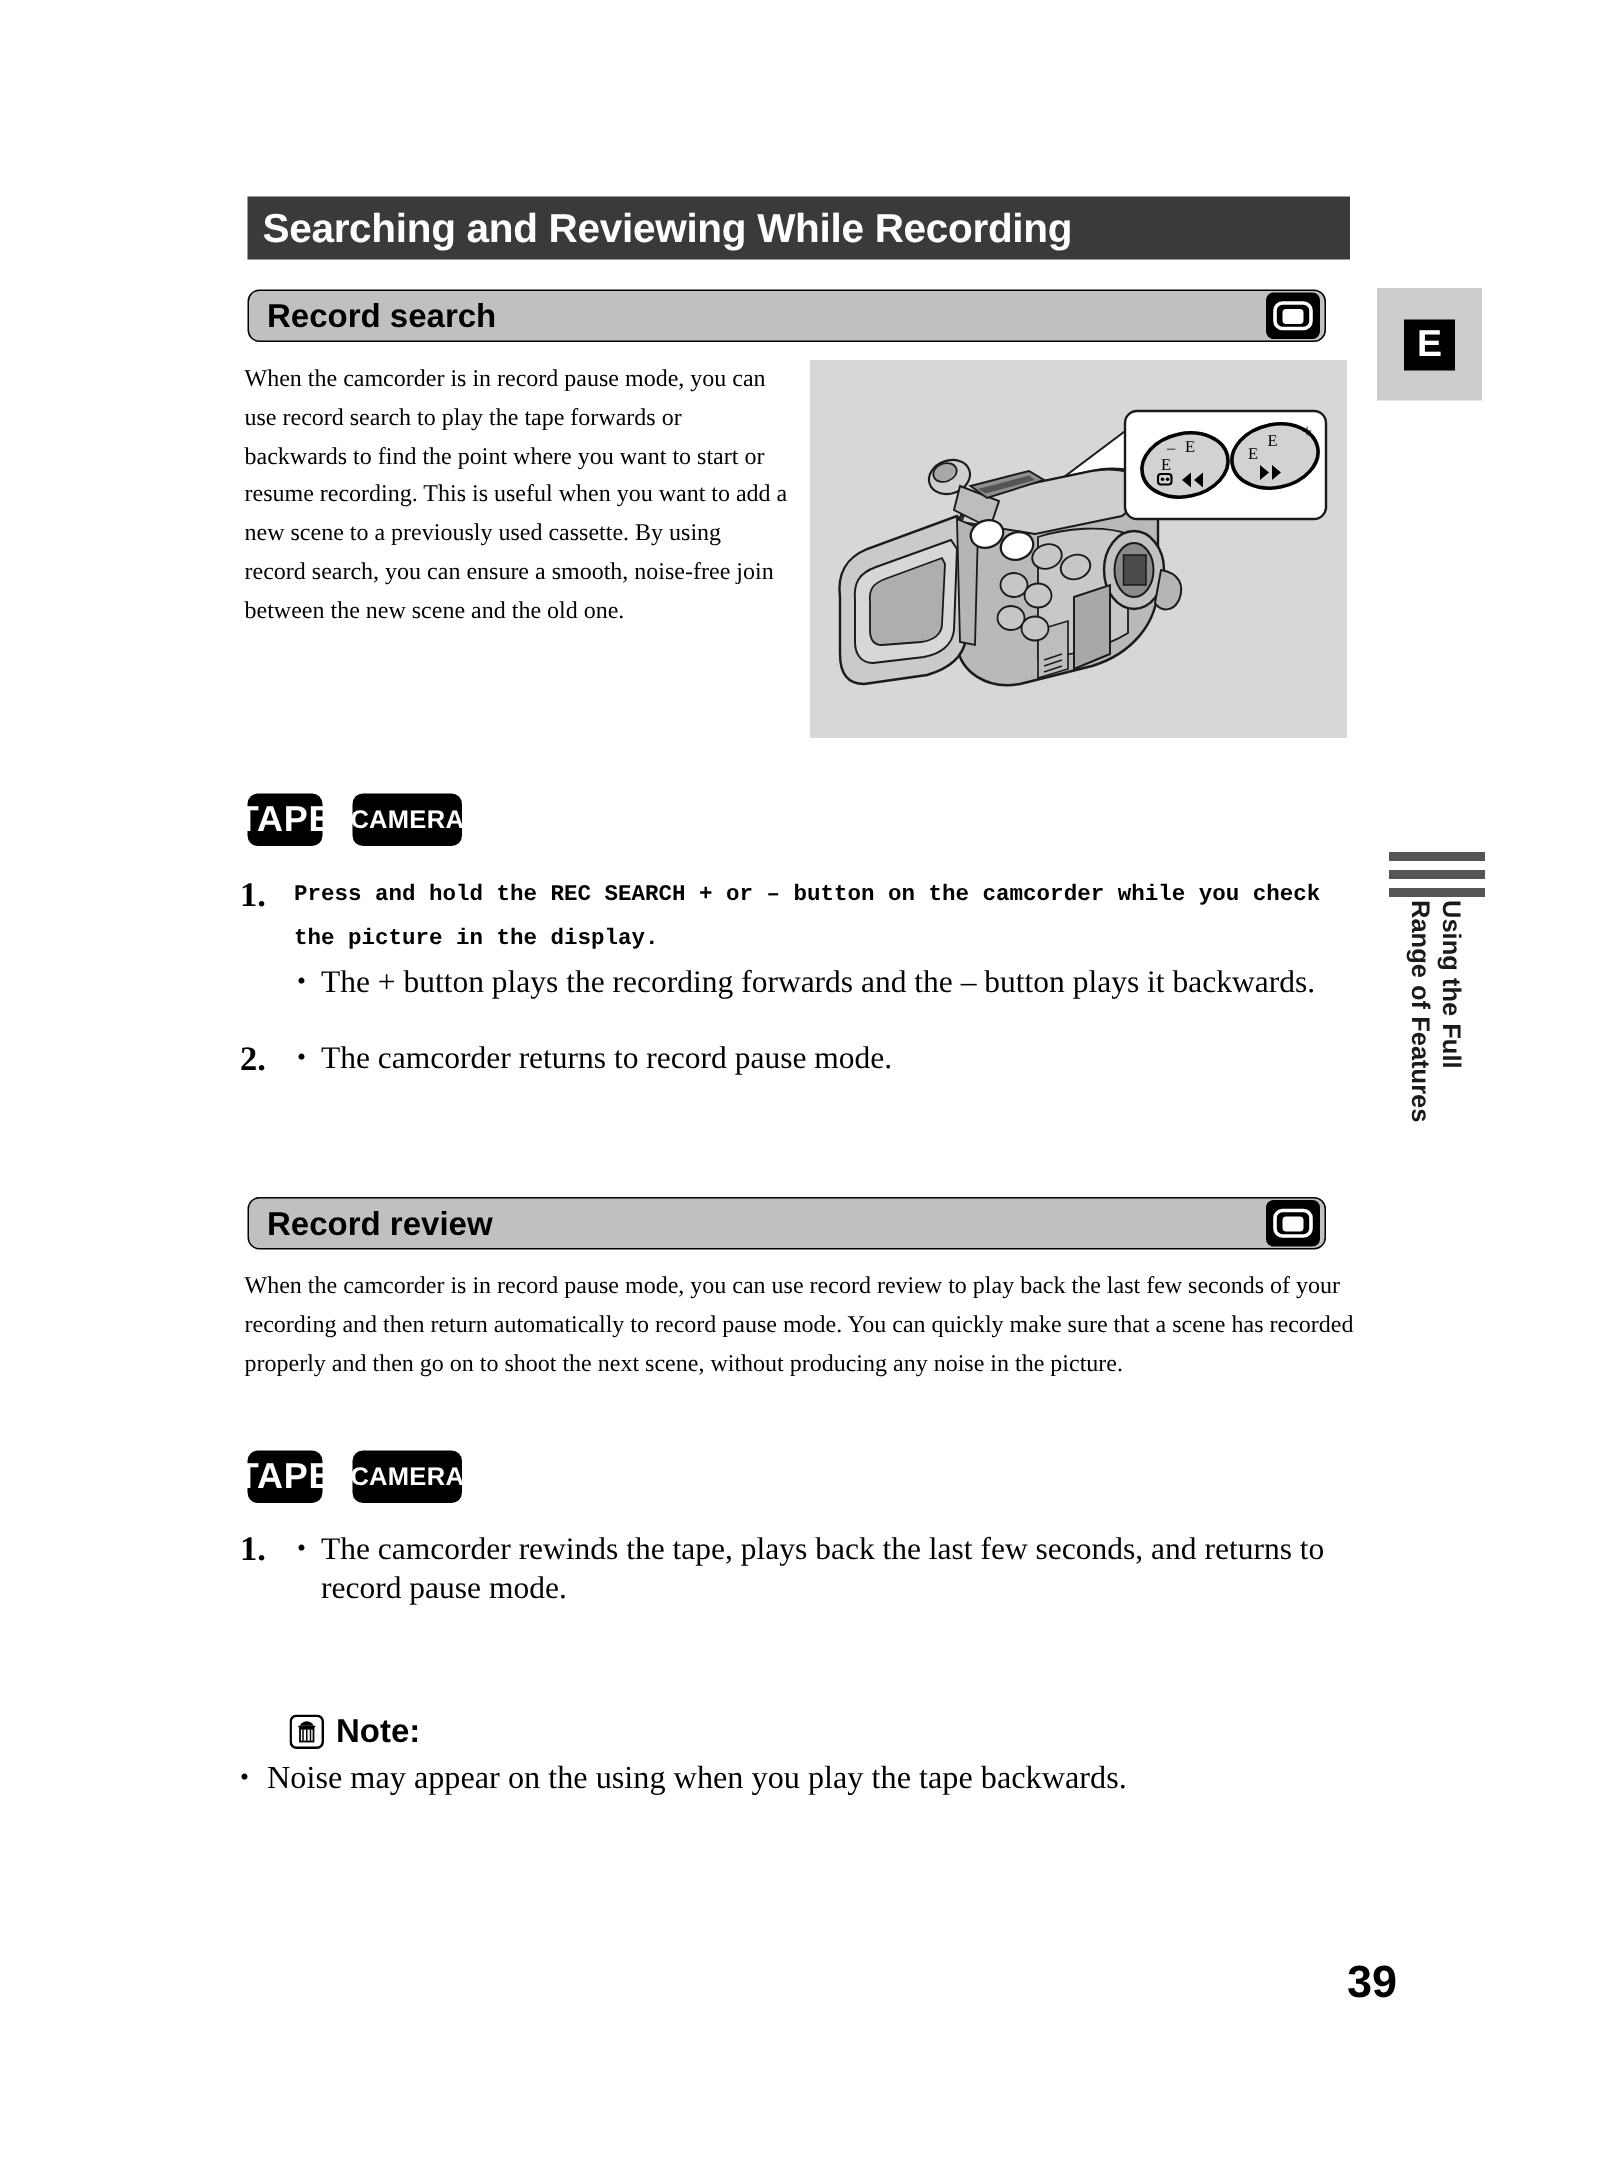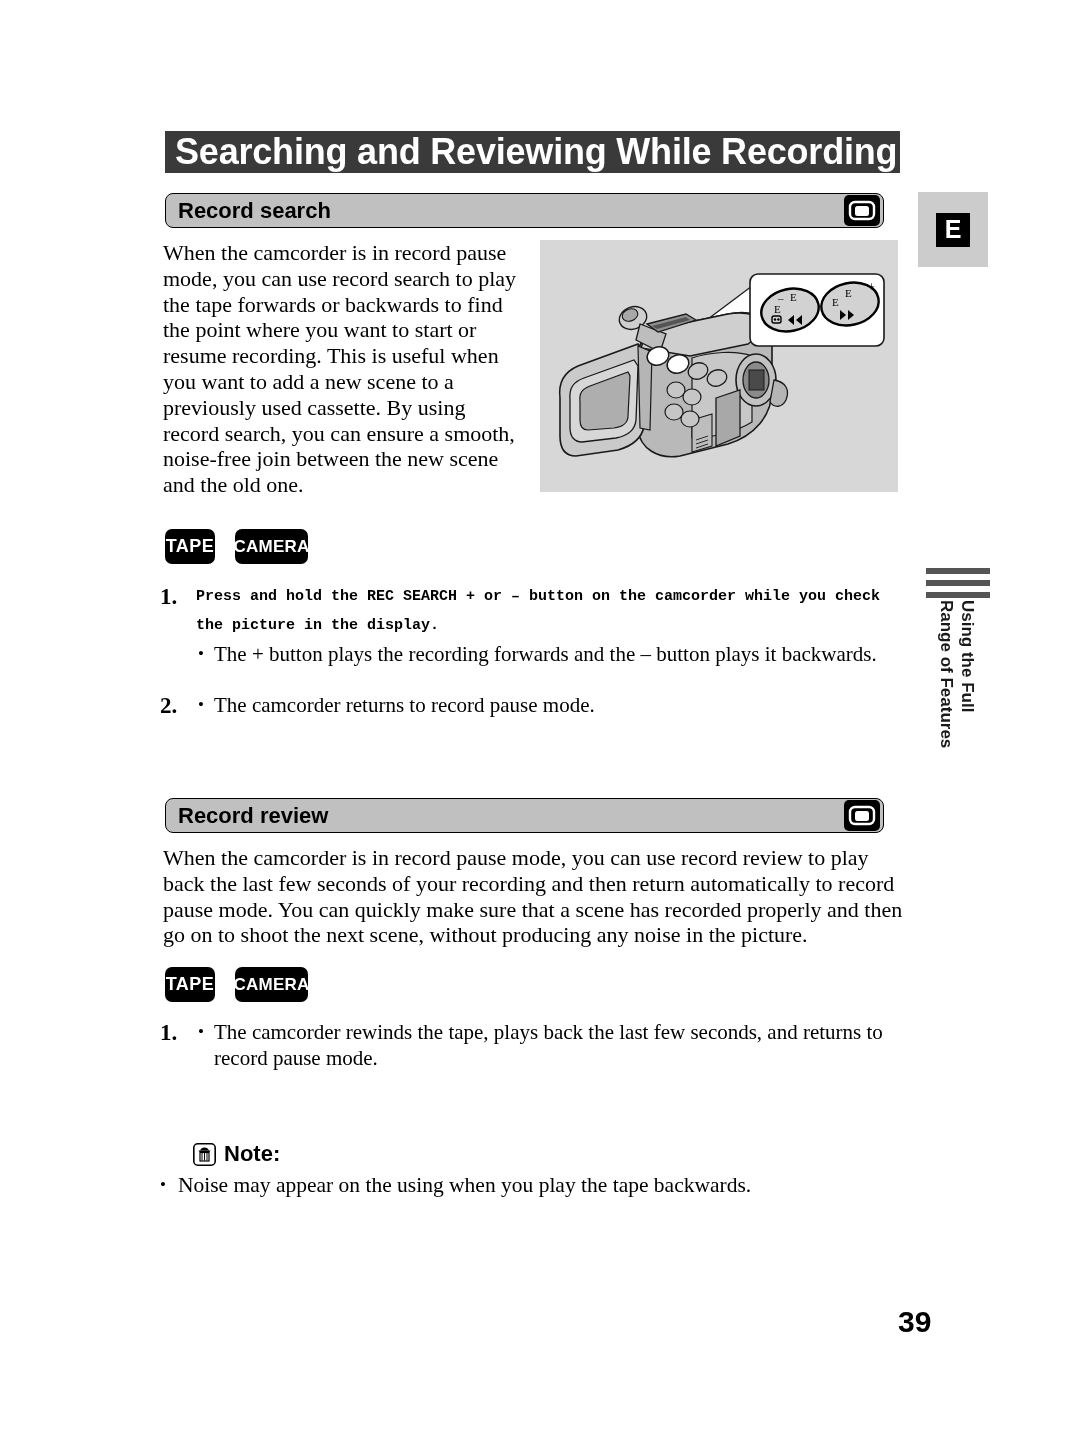--- a/index.html
+++ b/index.html
@@ -23,21 +23,21 @@
     top: 131px;
     width: 735px;
     height: 42px;
     background: #3a3a3a;
     display: flex;
     align-items: center;
   }
   .title-bar .title-text {
     font-family: "Liberation Sans", sans-serif;
     font-weight: bold;
-    font-size: 36px;
+    font-size: 27px;
     color: #ffffff;
     margin-left: 10px;
     letter-spacing: -0.2px;
   }
 
   
   .lang-tab {
     position: absolute;
     left: 918px;
     top: 192px;
@@ -96,21 +96,21 @@
   }
   .cassette-icon svg { display: block; }
 
   #bar-record-search { top: 193px; }
   #bar-record-review { top: 798px; }
 
   
   .para {
     position: absolute;
     font-family: "Liberation Serif", serif;
-    font-size: 22px;
+    font-size: 16px;
     line-height: 25.8px;
     color: #000000;
   }
   #para-search {
     left: 163px;
     top: 240px;
     width: 362px;
   }
   #para-review {
     left: 163px;
@@ -139,21 +139,21 @@
     justify-content: center;
     background: #000000;
     color: #ffffff;
     border-radius: 7px;
     font-family: "Liberation Sans", sans-serif;
     font-weight: bold;
     height: 35px;
     box-sizing: border-box;
     vertical-align: top;
   }
-  .badge-tape { width: 50px; font-size: 18px; letter-spacing: 0.5px; }
+  .badge-tape { width: 50px; font-size: 24px; letter-spacing: 0.5px; }
   .badge-camera { width: 73px; font-size: 17px; margin-left: 20px; letter-spacing: 0.2px; }
 
   
   .step {
     position: absolute;
     display: flex;
   }
   .step .step-num {
     font-family: "Liberation Serif", serif;
     font-weight: bold;

